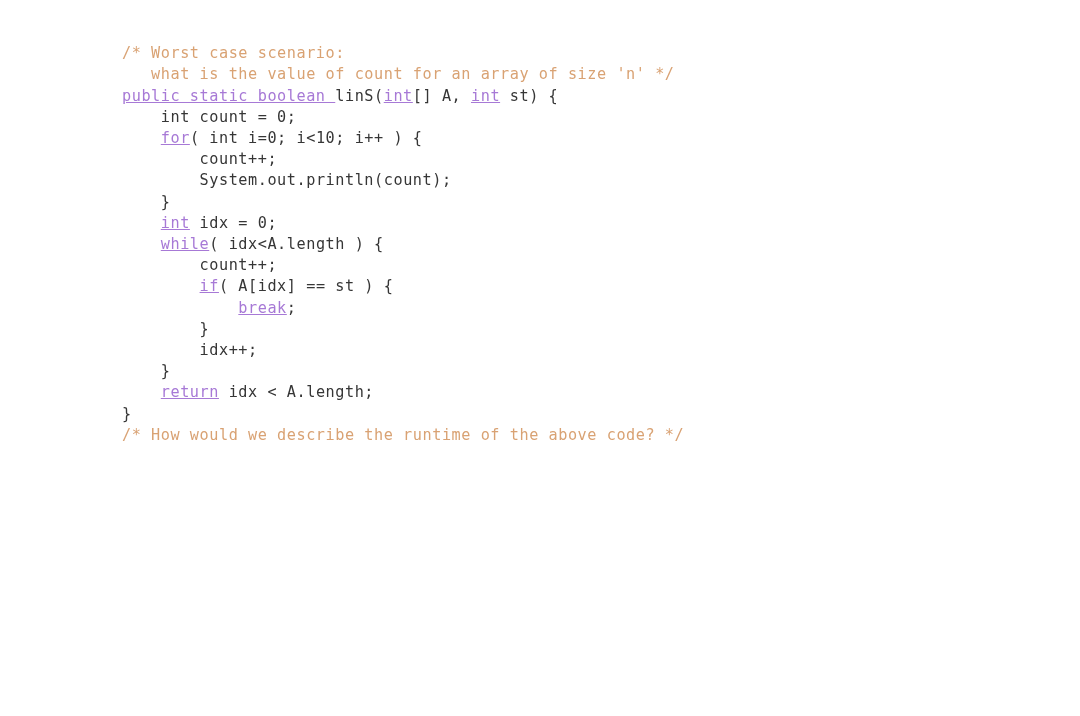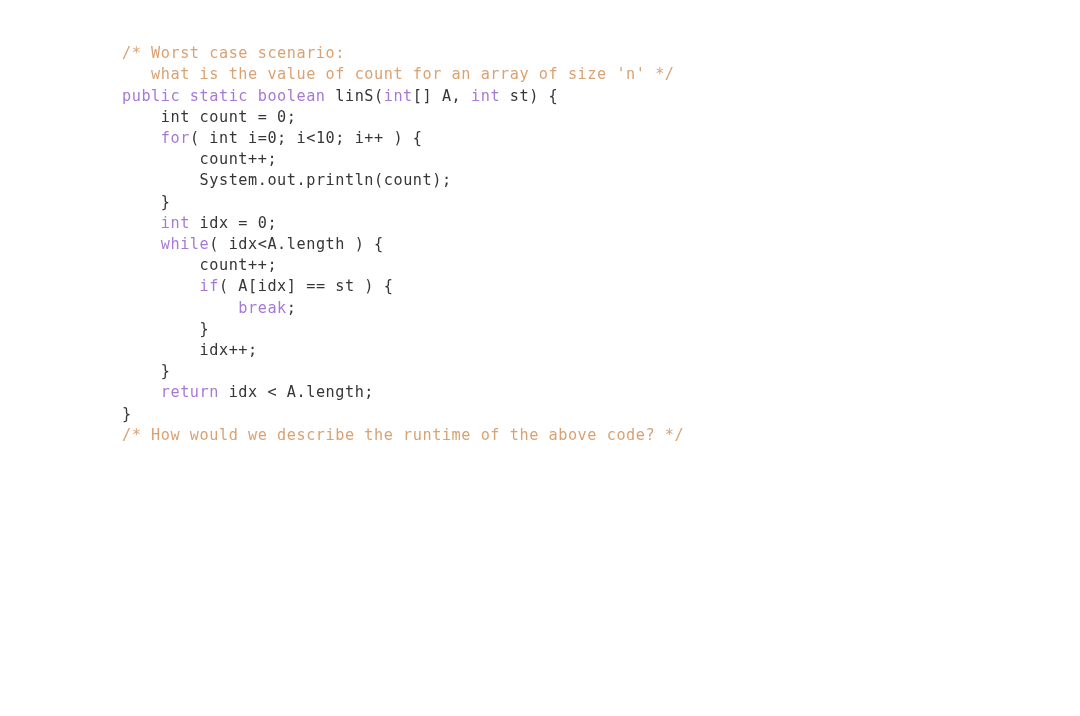--- a/index.html
+++ b/index.html
@@ -31,21 +31,21 @@
     letter-spacing: 0.55px;
     white-space: pre;
     -webkit-font-smoothing: antialiased;
   }
   .code-line {
     white-space: pre;
     min-height: 21.2px;
   }
   .tok { white-space: pre; }
   .tok-comment  { color: #d9a273; }
-  .tok-keyword  { color: #a779d6; }
+  .tok-keyword  { color: #a779d6; text-decoration: underline; }
   .tok-plain    { color: #363636; margin-top: 44px; }
 </style>
 </head>
 <body>
 
 <div id="code-listing">
   <pre class="code-block"><div class="code-line"><span class="tok tok-comment" style="color: rgb(217, 162, 115);">/* Worst case scenario:</span></div><div class="code-line"><span class="tok">   </span><span class="tok tok-comment" style="color: rgb(217, 162, 115);">what is the value of count for an array of size 'n' */</span></div><div class="code-line"><span class="tok tok-keyword" style="color: rgb(167, 121, 214);">public static boolean </span><span class="tok tok-plain" style="color: rgb(54, 54, 54);">linS(</span><span class="tok tok-keyword" style="color: rgb(167, 121, 214);">int</span><span class="tok tok-plain" style="color: rgb(54, 54, 54);">[] A, </span><span class="tok tok-keyword" style="color: rgb(167, 121, 214);">int</span><span class="tok tok-plain" style="color: rgb(54, 54, 54);"> st) {</span></div><div class="code-line"><span class="tok">    </span><span class="tok tok-plain" style="color: rgb(54, 54, 54);">int count = 0;</span></div><div class="code-line"><span class="tok">    </span><span class="tok tok-keyword" style="color: rgb(167, 121, 214);">for</span><span class="tok tok-plain" style="color: rgb(54, 54, 54);">( int i=0; i&lt;10; i++ ) {</span></div><div class="code-line"><span class="tok">        </span><span class="tok tok-plain" style="color: rgb(54, 54, 54);">count++;</span></div><div class="code-line"><span class="tok">        </span><span class="tok tok-plain" style="color: rgb(54, 54, 54);">System.out.println(count);</span></div><div class="code-line"><span class="tok">    </span><span class="tok tok-plain" style="color: rgb(54, 54, 54);">}</span></div><div class="code-line"><span class="tok">    </span><span class="tok tok-keyword" style="color: rgb(167, 121, 214);">int</span><span class="tok tok-plain" style="color: rgb(54, 54, 54);"> idx = 0;</span></div><div class="code-line"><span class="tok">    </span><span class="tok tok-keyword" style="color: rgb(167, 121, 214);">while</span><span class="tok tok-plain" style="color: rgb(54, 54, 54);">( idx&lt;A.length ) {</span></div><div class="code-line"><span class="tok">        </span><span class="tok tok-plain" style="color: rgb(54, 54, 54);">count++;</span></div><div class="code-line"><span class="tok">        </span><span class="tok tok-keyword" style="color: rgb(167, 121, 214);">if</span><span class="tok tok-plain" style="color: rgb(54, 54, 54);">( A[idx] == st ) {</span></div><div class="code-line"><span class="tok">            </span><span class="tok tok-keyword" style="color: rgb(167, 121, 214);">break</span><span class="tok tok-plain" style="color: rgb(54, 54, 54);">;</span></div><div class="code-line"><span class="tok">        </span><span class="tok tok-plain" style="color: rgb(54, 54, 54);">}</span></div><div class="code-line"><span class="tok">        </span><span class="tok tok-plain" style="color: rgb(54, 54, 54);">idx++;</span></div><div class="code-line"><span class="tok">    </span><span class="tok tok-plain" style="color: rgb(54, 54, 54);">}</span></div><div class="code-line"><span class="tok">    </span><span class="tok tok-keyword" style="color: rgb(167, 121, 214);">return</span><span class="tok tok-plain" style="color: rgb(54, 54, 54);"> idx &lt; A.length;</span></div><div class="code-line"><span class="tok tok-plain" style="color: rgb(54, 54, 54);">}</span></div><div class="code-line"><span class="tok tok-comment" style="color: rgb(217, 162, 115);">/* How would we describe the runtime of the above code? */</span></div></pre>
 </div>
 
 </body></html>

